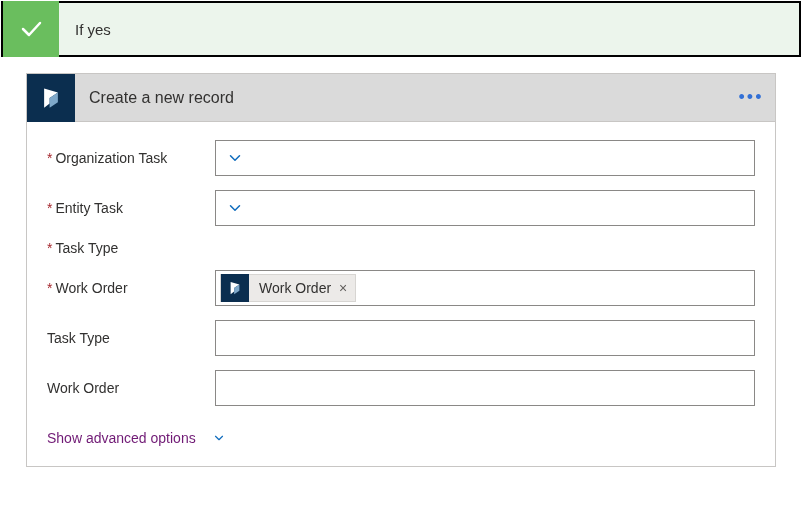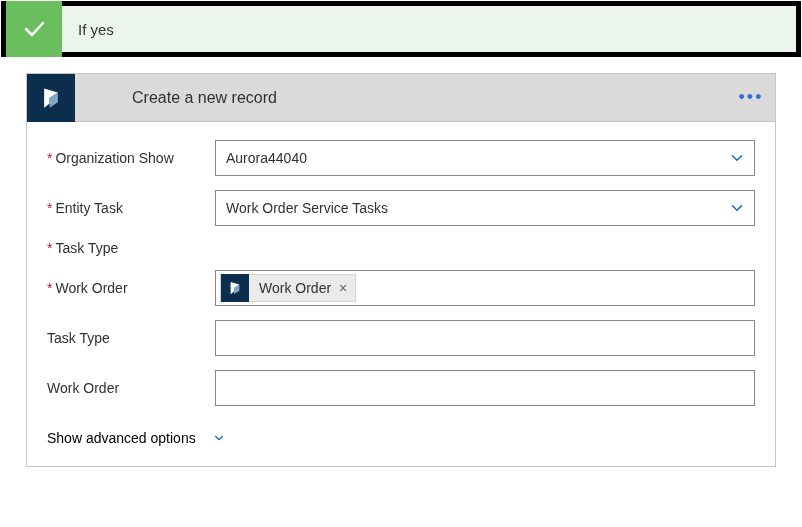--- a/index.html
+++ b/index.html
@@ -6,21 +6,21 @@
   body {
     font-family: "Segoe UI", Tahoma, Arial, sans-serif;
     font-size: 14px;
     color: #323130;
     background: #ffffff;
     width: 802px;
   }
   .condition-header {
     display: flex;
     align-items: center;
-    border: 5px solid #000000;
+    border: 2px solid #000000;
     background: #ecf5ec;
     height: 56px;
     margin: 1px 1px 16px 1px;
   }
   .chk-box {
     width: 56px; height: 56px;
     background: #6abe5e;
     display: flex; align-items: center; justify-content: center;
     flex-shrink: 0;
   }
@@ -34,21 +34,20 @@
     margin: 0 26px 16px 26px;
     border: 1px solid #c8c6c4;
     background: #ffffff;
   }
   .card-header {
     display: flex;
     align-items: center;
     height: 48px;
     background: #dadada;
     border-bottom: 1px solid #c8c6c4;
-    gap: 43px;
   }
   .brand-box {
     width: 48px; height: 48px;
     background: #0b2e4f;
     display: flex; align-items: center; justify-content: center;
     flex-shrink: 0;
   }
   .brand-svg { width: 22px; height: 22px; }
   .card-title {
     padding-left: 14px;
@@ -131,21 +130,21 @@
   .chip-svg { width: 14px; height: 14px; }
   .chip-text { font-size: 14px; padding-left:2px; }
   .chip-x { font-size: 14px; color:#605e5c; cursor:pointer; }
   .adv-row {
     padding: 6px 20px 20px 20px;
   }
   .adv-link {
     display: inline-flex;
     align-items: center;
     gap: 16px;
-    color: #000000;
+    color: #701a75;
     font-size: 14px;
     cursor: pointer;
   }
   .adv-chev { width: 14px; height: 14px; color: #0f6cbd; }
 </style>
 </head>
 <body>
 
 <div class="condition-header">
   <div class="chk-box">
@@ -166,37 +165,35 @@
     </div>
     <div class="card-title">Create a new record</div>
     <div class="ellipsis-btn">•••</div>
   </div>
 
   <div class="form-area">
 
     <div class="field-row">
       <div class="label-cell">
         <span class="req-star">*</span>
-        <span>Organization Show</span>
-      </div>
-      <div class="input-cell">
-        <span class="input-value">Aurora44040</span>
+        <span>Organization Task</span>
+      </div>
+      <div class="input-cell">
         <svg class="chev-down" viewBox="0 0 24 24" fill="none" stroke="currentColor" stroke-width="2" stroke-linecap="round" stroke-linejoin="round">
             <polyline points="6 9 12 15 18 9"></polyline>
           </svg>
       </div>
     </div>
 
     <div class="field-row">
       <div class="label-cell">
         <span class="req-star">*</span>
         <span>Entity Task</span>
       </div>
       <div class="input-cell">
-        <span class="input-value">Work Order Service Tasks</span>
         <svg class="chev-down" viewBox="0 0 24 24" fill="none" stroke="currentColor" stroke-width="2" stroke-linecap="round" stroke-linejoin="round">
             <polyline points="6 9 12 15 18 9"></polyline>
           </svg>
       </div>
     </div>
 
     <div class="field-row">
       <div class="label-cell">
         <span class="req-star">*</span>
         <span>Task Type</span>

